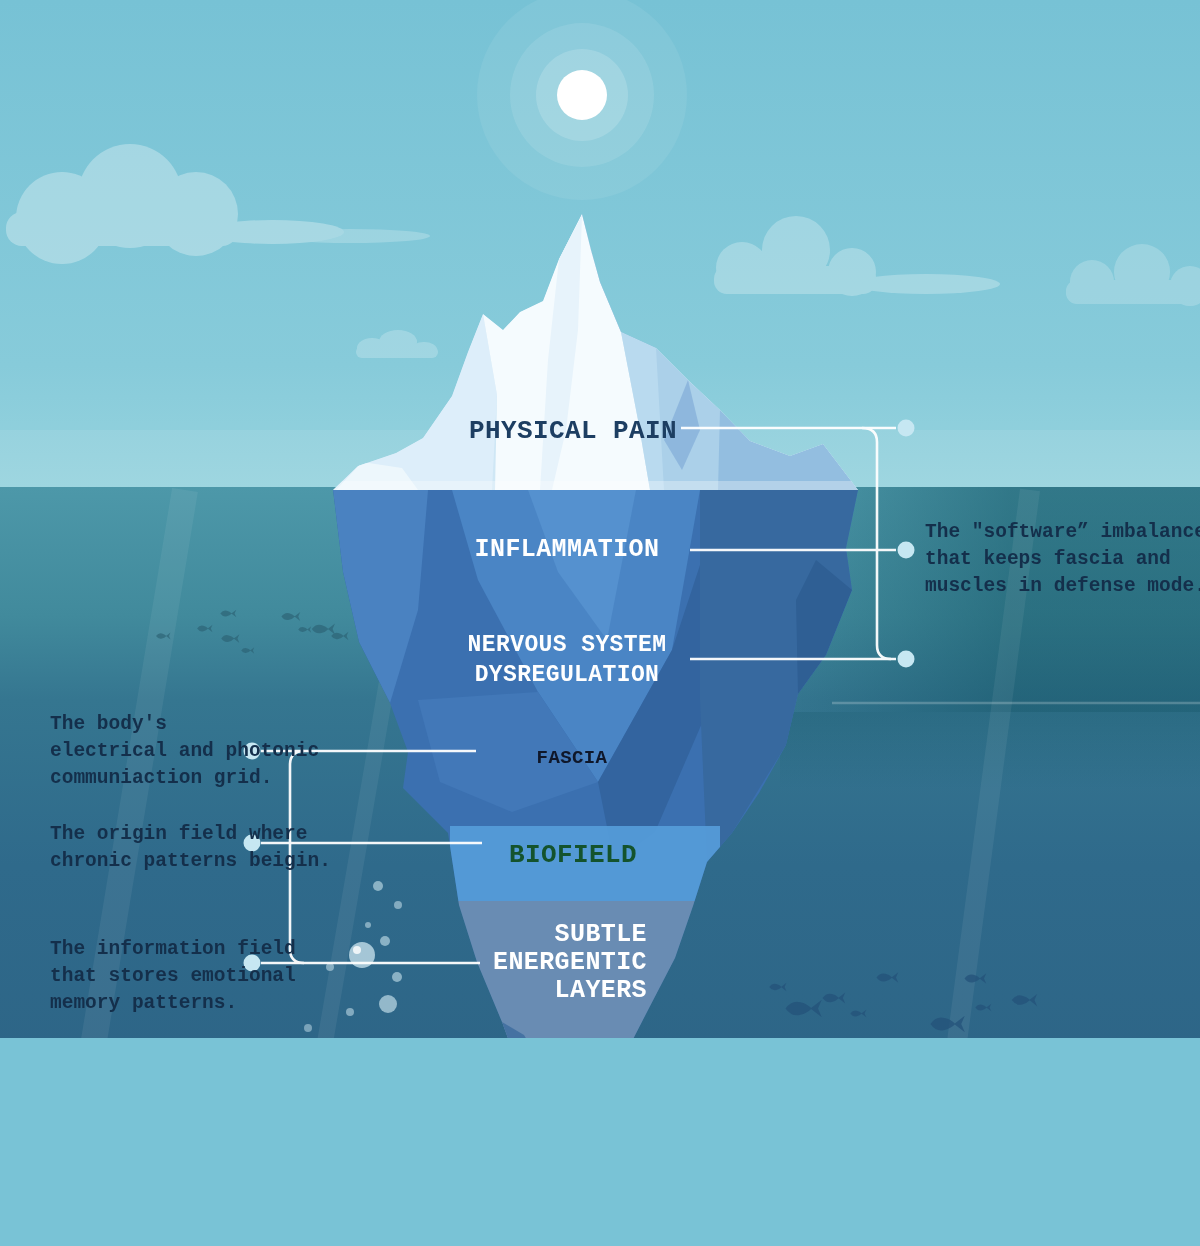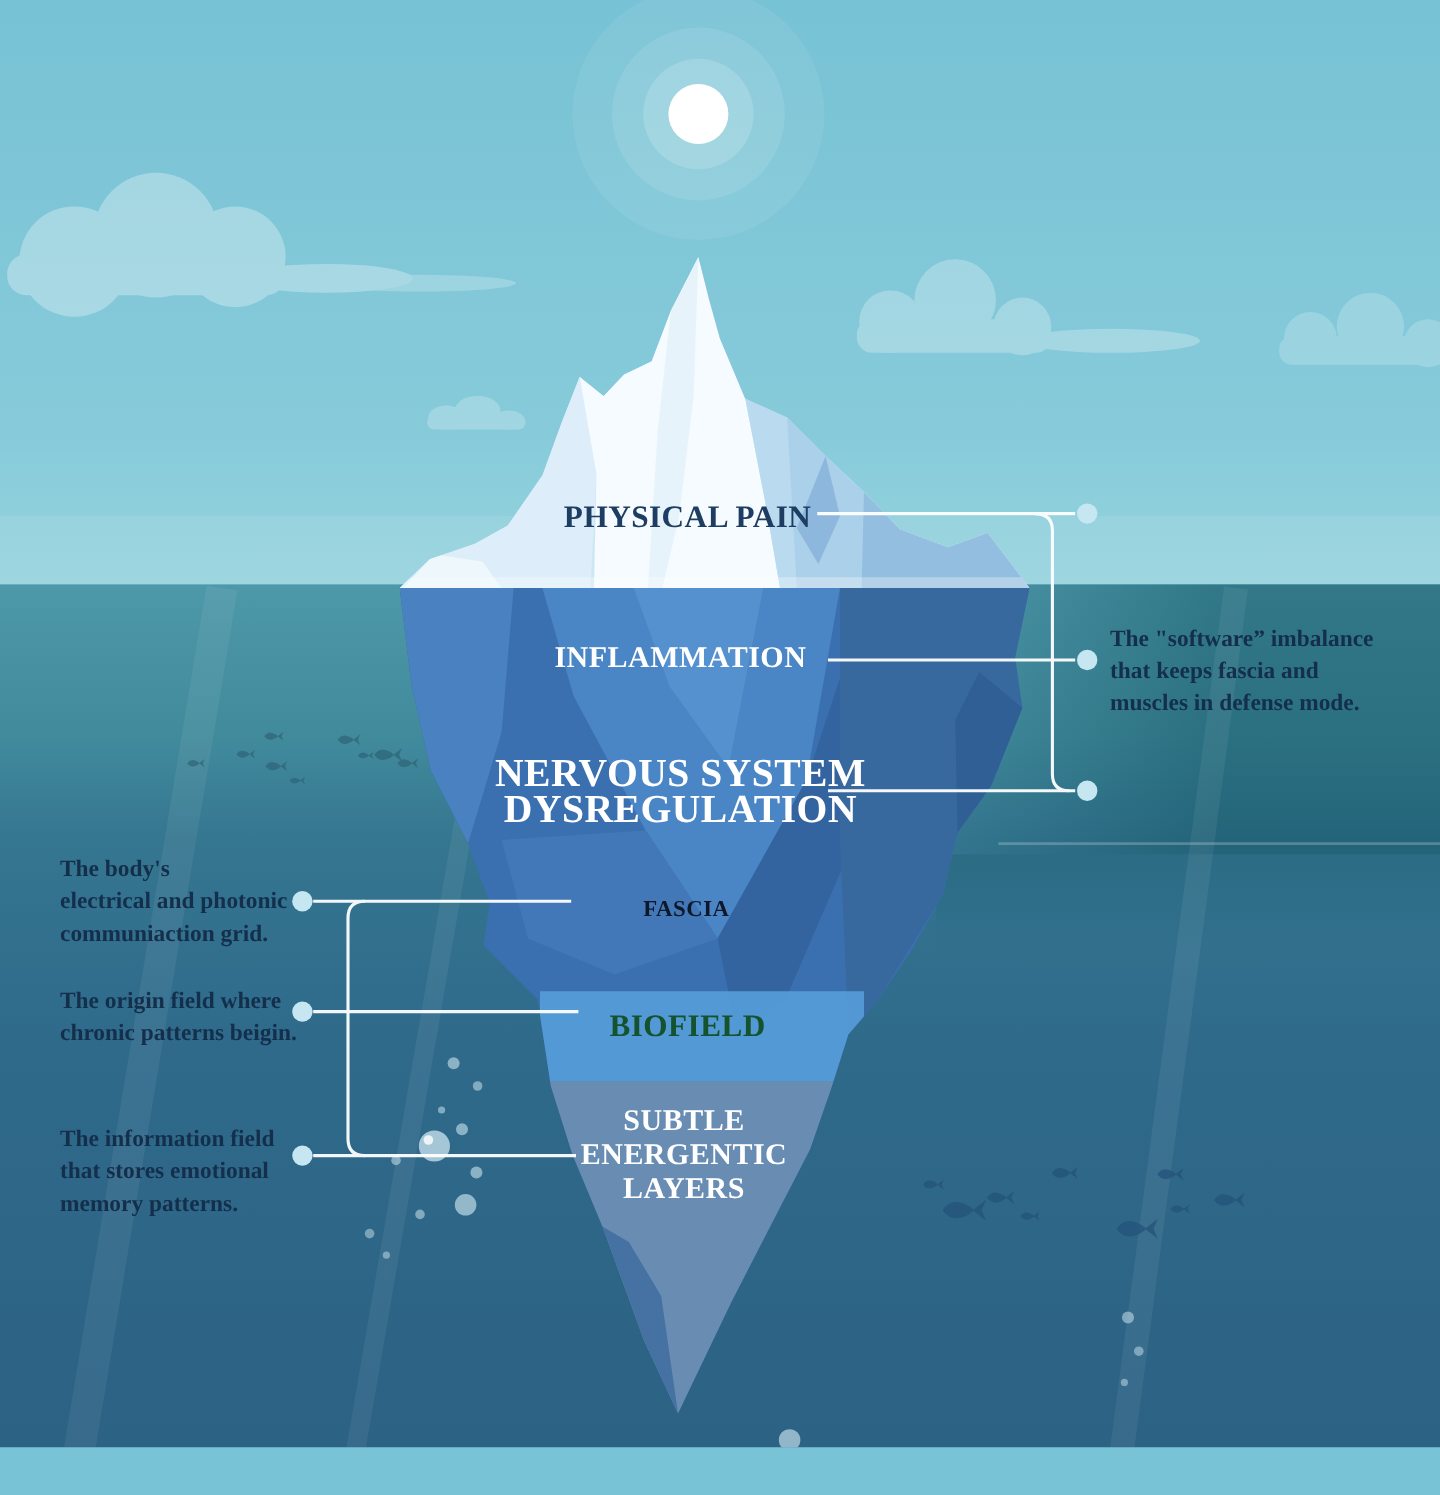--- a/index.html
+++ b/index.html
@@ -1,26 +1,26 @@
 <!DOCTYPE html>
 <html><head>
 <meta charset="utf-8">
 <style>
   html,body{margin:0;padding:0;background:#79c3d6;}
-  .stage{position:relative;width:1200px;height:1206px;overflow:hidden;
-         font-family:Liberation Serif, serif;}
+  .stage{position:relative;width:1200px;height:1038px;overflow:hidden;
+         font-family:Liberation Mono, monospace;}
   .stage svg{position:absolute;left:0;top:0;}
   .layer{position:absolute;transform:translate(-50%,-50%);text-align:center;
          font-weight:bold;white-space:pre;letter-spacing:.4px;}
   .layer-physical{left:573px;top:431px;font-size:26px;color:#1d3e62;}
   .layer-inflammation{left:567px;top:549px;font-size:25px;color:#ffffff;}
-  .layer-nervous{left:567px;top:660px;font-size:33px;line-height:30px;color:#ffffff;text-align:center;}
+  .layer-nervous{left:567px;top:660px;font-size:23px;line-height:30px;color:#ffffff;text-align:center;}
   .layer-fascia{left:572px;top:758px;font-size:19px;color:#0f172a;}
   .layer-biofield{left:573px;top:855px;font-size:26px;color:#14532d;}
-  .layer-subtle{left:570px;top:963px;font-size:25px;line-height:28px;color:#ffffff;}
+  .layer-subtle{left:570px;top:963px;font-size:25px;line-height:28px;color:#ffffff;text-align:right;}
   .note{position:absolute;font-weight:bold;font-size:19.5px;line-height:27px;
         color:#142f4b;white-space:pre;}
   .note-r{left:925px;}
   .note-l{left:18px;margin-left:32px;}
   .note-r1{top:404px;}
   .note-r2{top:519px;}
   .note-r3{top:638px;}
   .note-l1{top:711px;}
   .note-l2{top:821px;}
   .note-l3{top:936px;}

